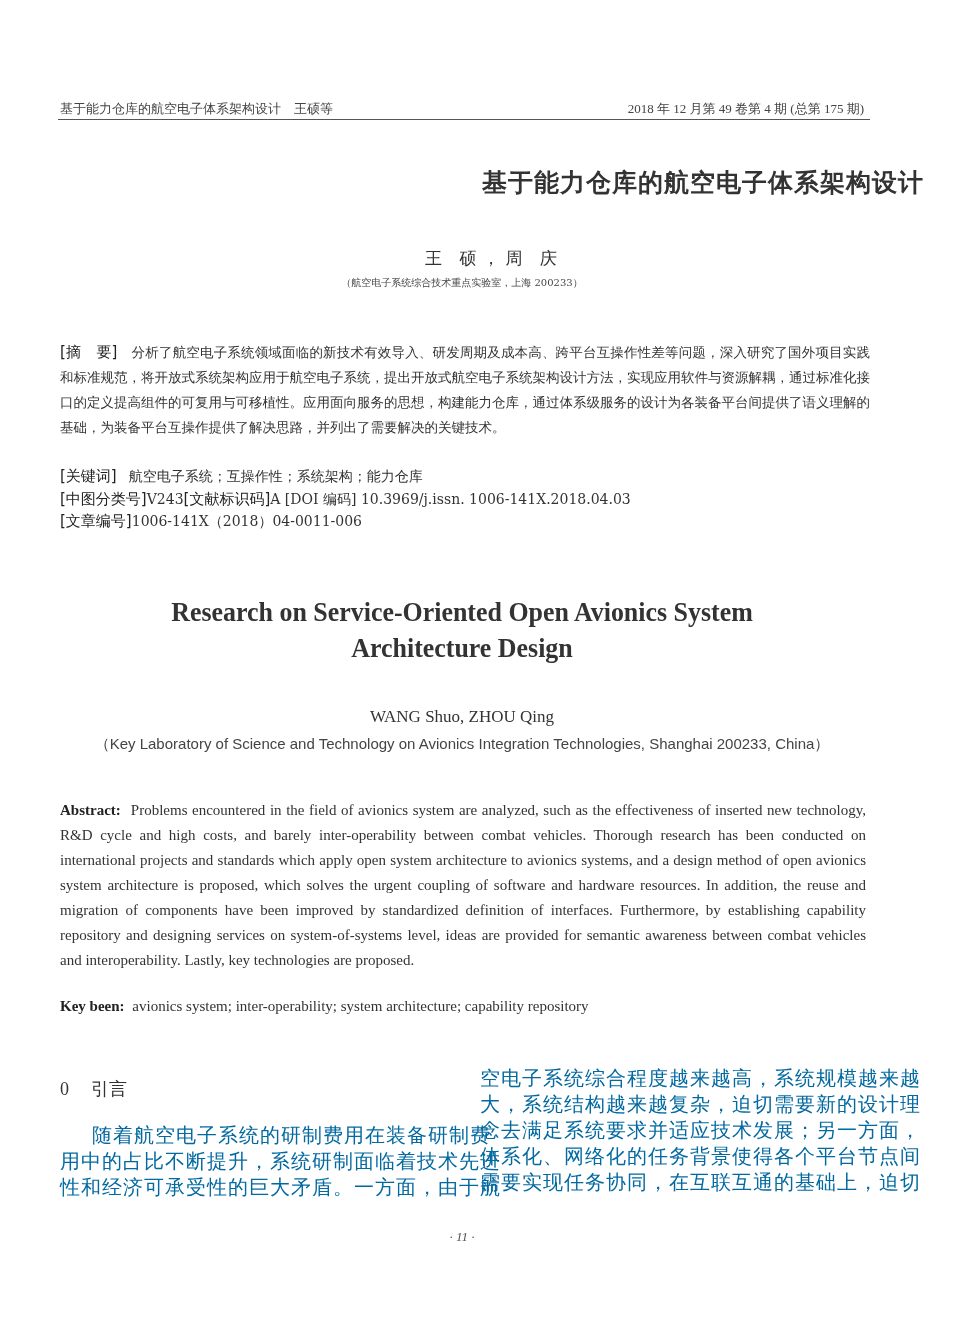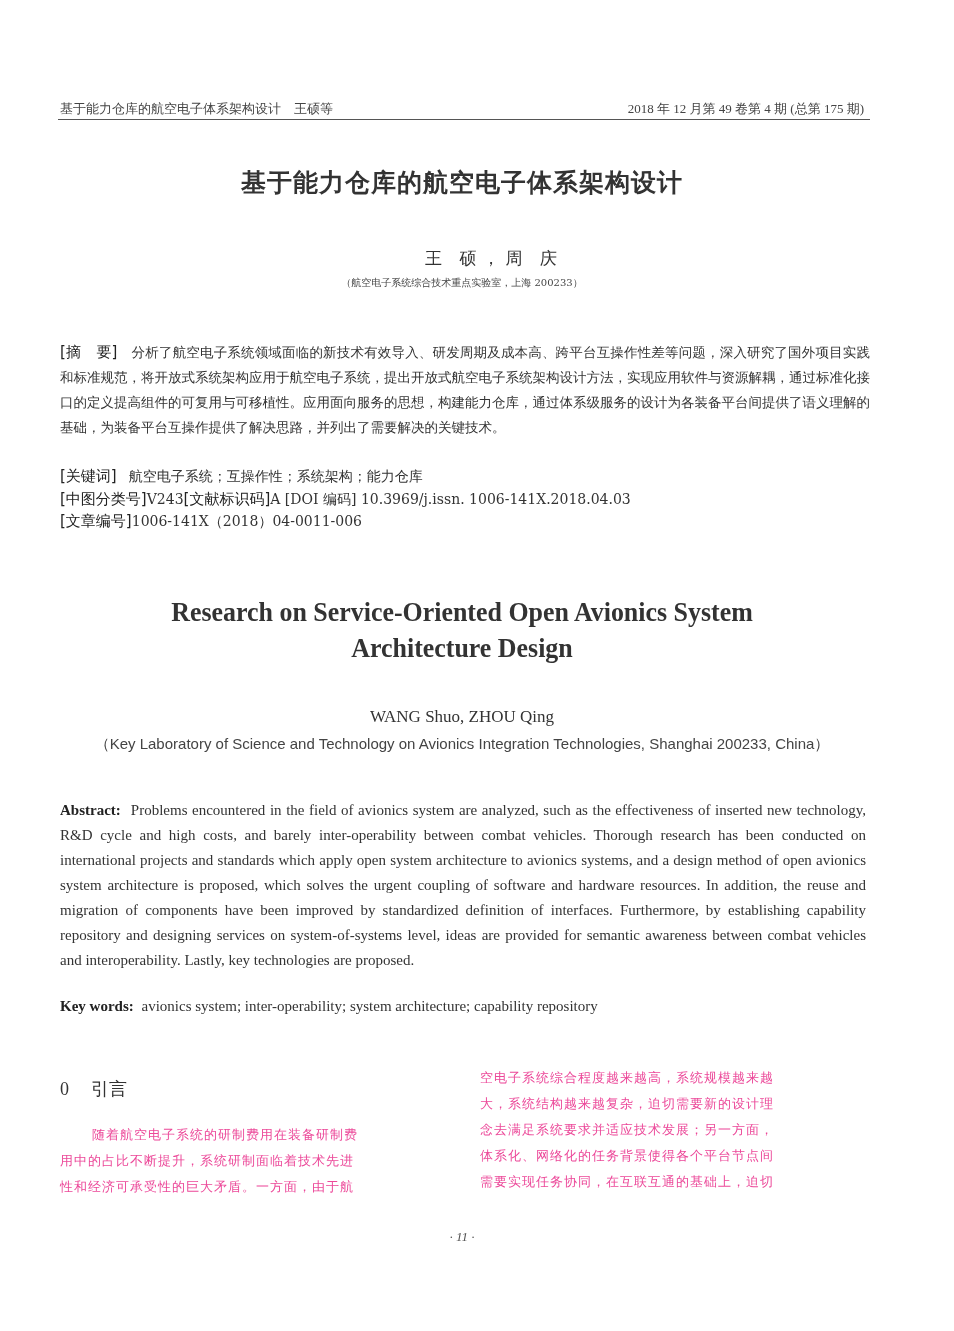--- a/index.html
+++ b/index.html
@@ -33,21 +33,21 @@
       top: 119px;
       width: 812px;
       height: 0;
       border-top: 1.5px solid #555;
     }
     .cn-title {
       position: absolute;
       left: 0;
       top: 166px;
       width: 924px;
-      text-align: center;
+      text-align: right;
       font-size: 25px;
       font-weight: bold;
       letter-spacing: 1px;
       font-family: "DejaVu Sans", "Liberation Sans", sans-serif;
       color: #333;
     }
     .cn-authors {
       position: absolute;
       left: 0;
       top: 247px;
@@ -160,23 +160,23 @@
       font-size: 18px;
       font-family: "DejaVu Sans", "Liberation Sans", sans-serif;
       color: #333;
     }
     .section-heading .num {
       font-family: "Liberation Serif", "DejaVu Serif", serif;
       margin-right: 22px;
     }
     .col {
       position: absolute;
-      font-size: 13px;
+      font-size: 20px;
       line-height: 26px;
-      color: #ec4899;
+      color: #0369a1;
       font-family: Liberation Sans, sans-serif;
       letter-spacing: 1px;
     }
     .col-left { left: 60px; top: 1122px; width: 384px; }
     .col-right { left: 480px; top: 1065px; width: 390px; }
     .col .line { white-space: nowrap; display: block; }
     .col-left .line.indent { padding-left: 32px; }
     .page-number {
       position: absolute;
       left: 0;
@@ -224,21 +224,21 @@
   <div>Research on Service-Oriented Open Avionics System</div>
   <div>Architecture Design</div>
 </div>
 <div class="en-authors">WANG Shuo, ZHOU Qing</div>
 <div class="en-affil">（Key Laboratory of Science and Technology on Avionics Integration Technologies, Shanghai 200233, China）</div>
 
 <div class="en-abstract">
   <span class="label">Abstract:</span><span>Problems encountered in the field of avionics system are analyzed, such as the effectiveness of inserted new technology, R&amp;D cycle and high costs, and barely inter-operability between combat vehicles. Thorough research has been conducted on international projects and standards which apply open system architecture to avionics systems, and a design method of open avionics system architecture is proposed, which solves the urgent coupling of software and hardware resources. In addition, the reuse and migration of components have been improved by standardized definition of interfaces. Furthermore, by establishing capability repository and designing services on system-of-systems level, ideas are provided for semantic awareness between combat vehicles and interoperability. Lastly, key technologies are proposed.</span>
 </div>
 <div class="en-keywords">
-  <span class="label">Key words:</span>
+  <span class="label">Key been:</span>
   <span>avionics system; inter-operability; system architecture; capability repository</span>
 </div>
 
 <div class="section-heading">
   <span class="num">0</span><span>引言</span>
 </div>
 
 <div class="col col-left">
   <span class="line indent">随着航空电子系统的研制费用在装备研制费</span>
   <span class="line">用中的占比不断提升，系统研制面临着技术先进</span>

